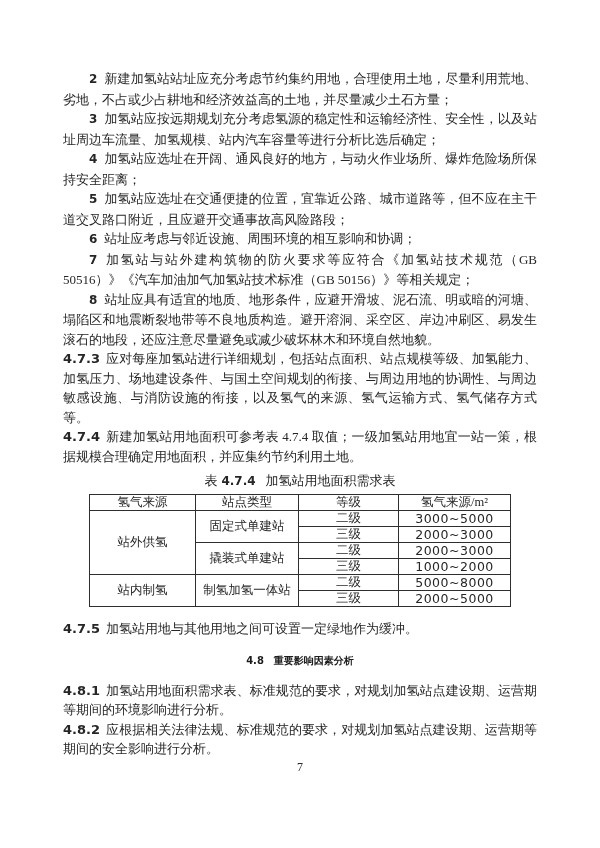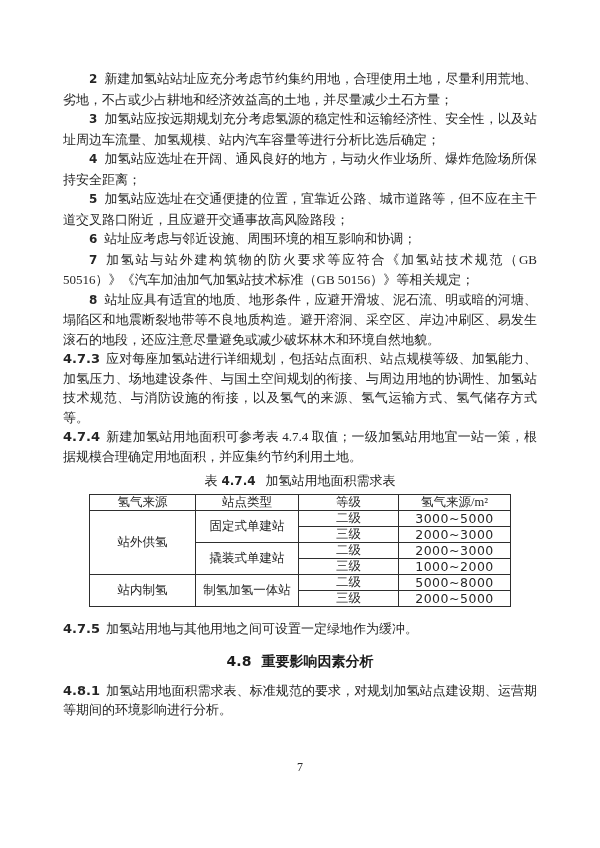--- a/index.html
+++ b/index.html
@@ -86,21 +86,21 @@
     font-size: 12.5px;
     line-height: 19px;
     text-indent: 2em;
   }
   .clause-475 { margin-top: 12px; }
   .sec-heading {
     margin: 12px 0 10px 0;
     text-align: center;
     font-family: "DejaVu Sans", "Liberation Sans", sans-serif;
     font-weight: 700;
-    font-size: 14px;
+    font-size: 10px;
     line-height: 20px;
     color: #1c1c1c;
   }
   .sec-heading .sec-num { margin-right: 10px; }
   .page-num {
     position: absolute;
     top: 760px;
     left: 0;
     width: 100%;
     text-align: center;
@@ -115,21 +115,21 @@
   <div class="text-block">
 
     <p class="body-par indent"><span class="item-num">2</span><span>新建加氢站站址应充分考虑节约集约用地，合理使用土地，尽量利用荒地、劣地，不占或少占耕地和经济效益高的土地，并尽量减少土石方量；</span></p>
     <p class="body-par indent"><span class="item-num">3</span><span>加氢站应按远期规划充分考虑氢源的稳定性和运输经济性、安全性，以及站址周边车流量、加氢规模、站内汽车容量等进行分析比选后确定；</span></p>
     <p class="body-par indent"><span class="item-num">4</span><span>加氢站应选址在开阔、通风良好的地方，与动火作业场所、爆炸危险场所保持安全距离；</span></p>
     <p class="body-par indent"><span class="item-num">5</span><span>加氢站应选址在交通便捷的位置，宜靠近公路、城市道路等，但不应在主干道交叉路口附近，且应避开交通事故高风险路段；</span></p>
     <p class="body-par indent"><span class="item-num">6</span><span>站址应考虑与邻近设施、周围环境的相互影响和协调；</span></p>
     <p class="body-par indent"><span class="item-num">7</span><span>加氢站与站外建构筑物的防火要求等应符合《加氢站技术规范（GB 50516）》《汽车加油加气加氢站技术标准（GB 50156）》等相关规定；</span></p>
     <p class="body-par indent"><span class="item-num">8</span><span>站址应具有适宜的地质、地形条件，应避开滑坡、泥石流、明或暗的河塘、塌陷区和地震断裂地带等不良地质构造。避开溶洞、采空区、岸边冲刷区、易发生滚石的地段，还应注意尽量避免或减少破坏林木和环境自然地貌。</span></p>
 
-    <p class="body-par"><span class="clause-num">4.7.3</span><span>应对每座加氢站进行详细规划，包括站点面积、站点规模等级、加氢能力、加氢压力、场地建设条件、与国土空间规划的衔接、与周边用地的协调性、加氢站技术规范、与消防设施的衔接，以及氢气的来源、氢气运输方式、氢气储存方式等。</span></p>
+    <p class="body-par"><span class="clause-num">4.7.3</span><span>应对每座加氢站进行详细规划，包括站点面积、站点规模等级、加氢能力、加氢压力、场地建设条件、与国土空间规划的衔接、与周边用地的协调性、与周边敏感设施、与消防设施的衔接，以及氢气的来源、氢气运输方式、氢气储存方式等。</span></p>
     <p class="body-par"><span class="clause-num">4.7.4</span><span>新建加氢站用地面积可参考表 4.7.4 取值；一级加氢站用地宜一站一策，根据规模合理确定用地面积，并应集约节约利用土地。</span></p>
 
     <div class="tbl-caption">
       <span>表</span><span class="cap-num">4.7.4</span><span>加氢站用地面积需求表</span>
     </div>
 
     <table class="land-table">
       <colgroup>
         <col class="col-source">
           <col class="col-type">
@@ -176,17 +176,18 @@
     </table>
 
 
     <p class="body-par clause-475"><span class="clause-num">4.7.5</span><span>加氢站用地与其他用地之间可设置一定绿地作为缓冲。</span></p>
 
     <div class="sec-heading">
       <span class="sec-num">4.8</span><span>重要影响因素分析</span>
     </div>
 
     <p class="body-par"><span class="clause-num">4.8.1</span><span>加氢站用地面积需求表、标准规范的要求，对规划加氢站点建设期、运营期等期间的环境影响进行分析。</span></p>
+    <p class="body-par"><span class="clause-num">4.8.2</span><span>应根据相关法律法规、标准规范的要求，对规划加氢站点建设期、运营期等期间的安全影响进行分析。</span></p>
 
   </div>
 
   <div class="page-num">7</div>
 </div>
 
 </body></html>

